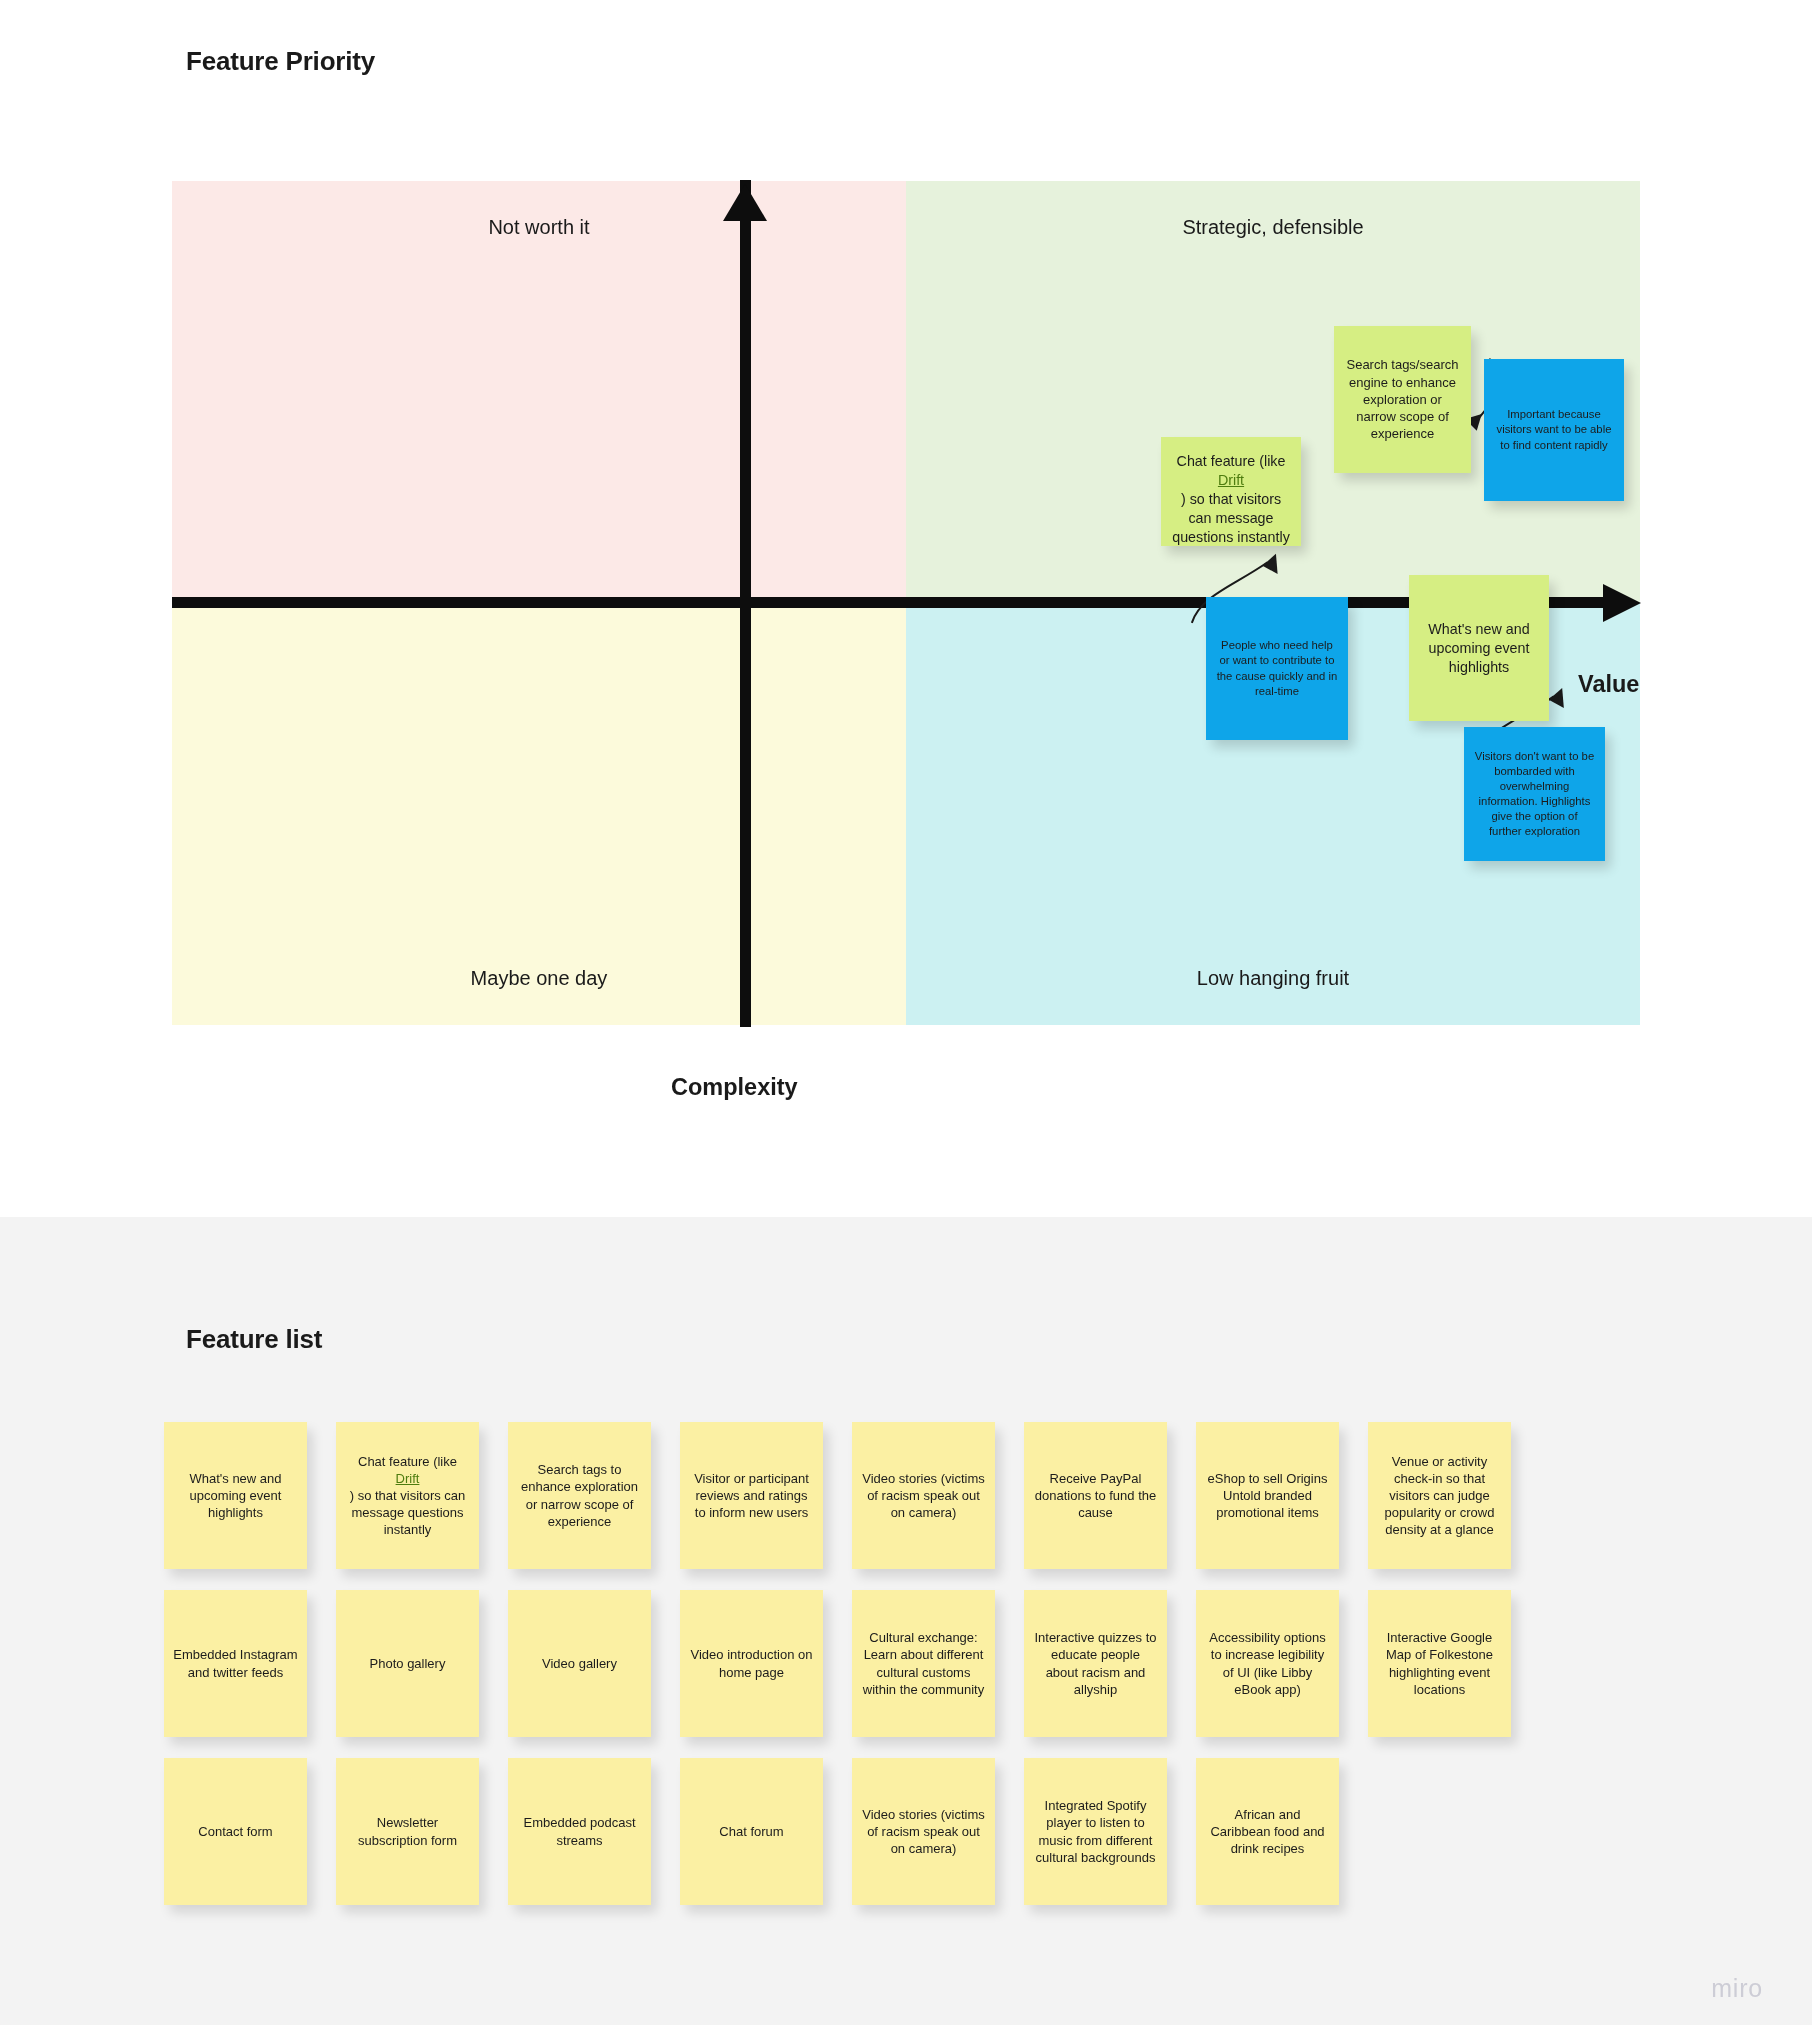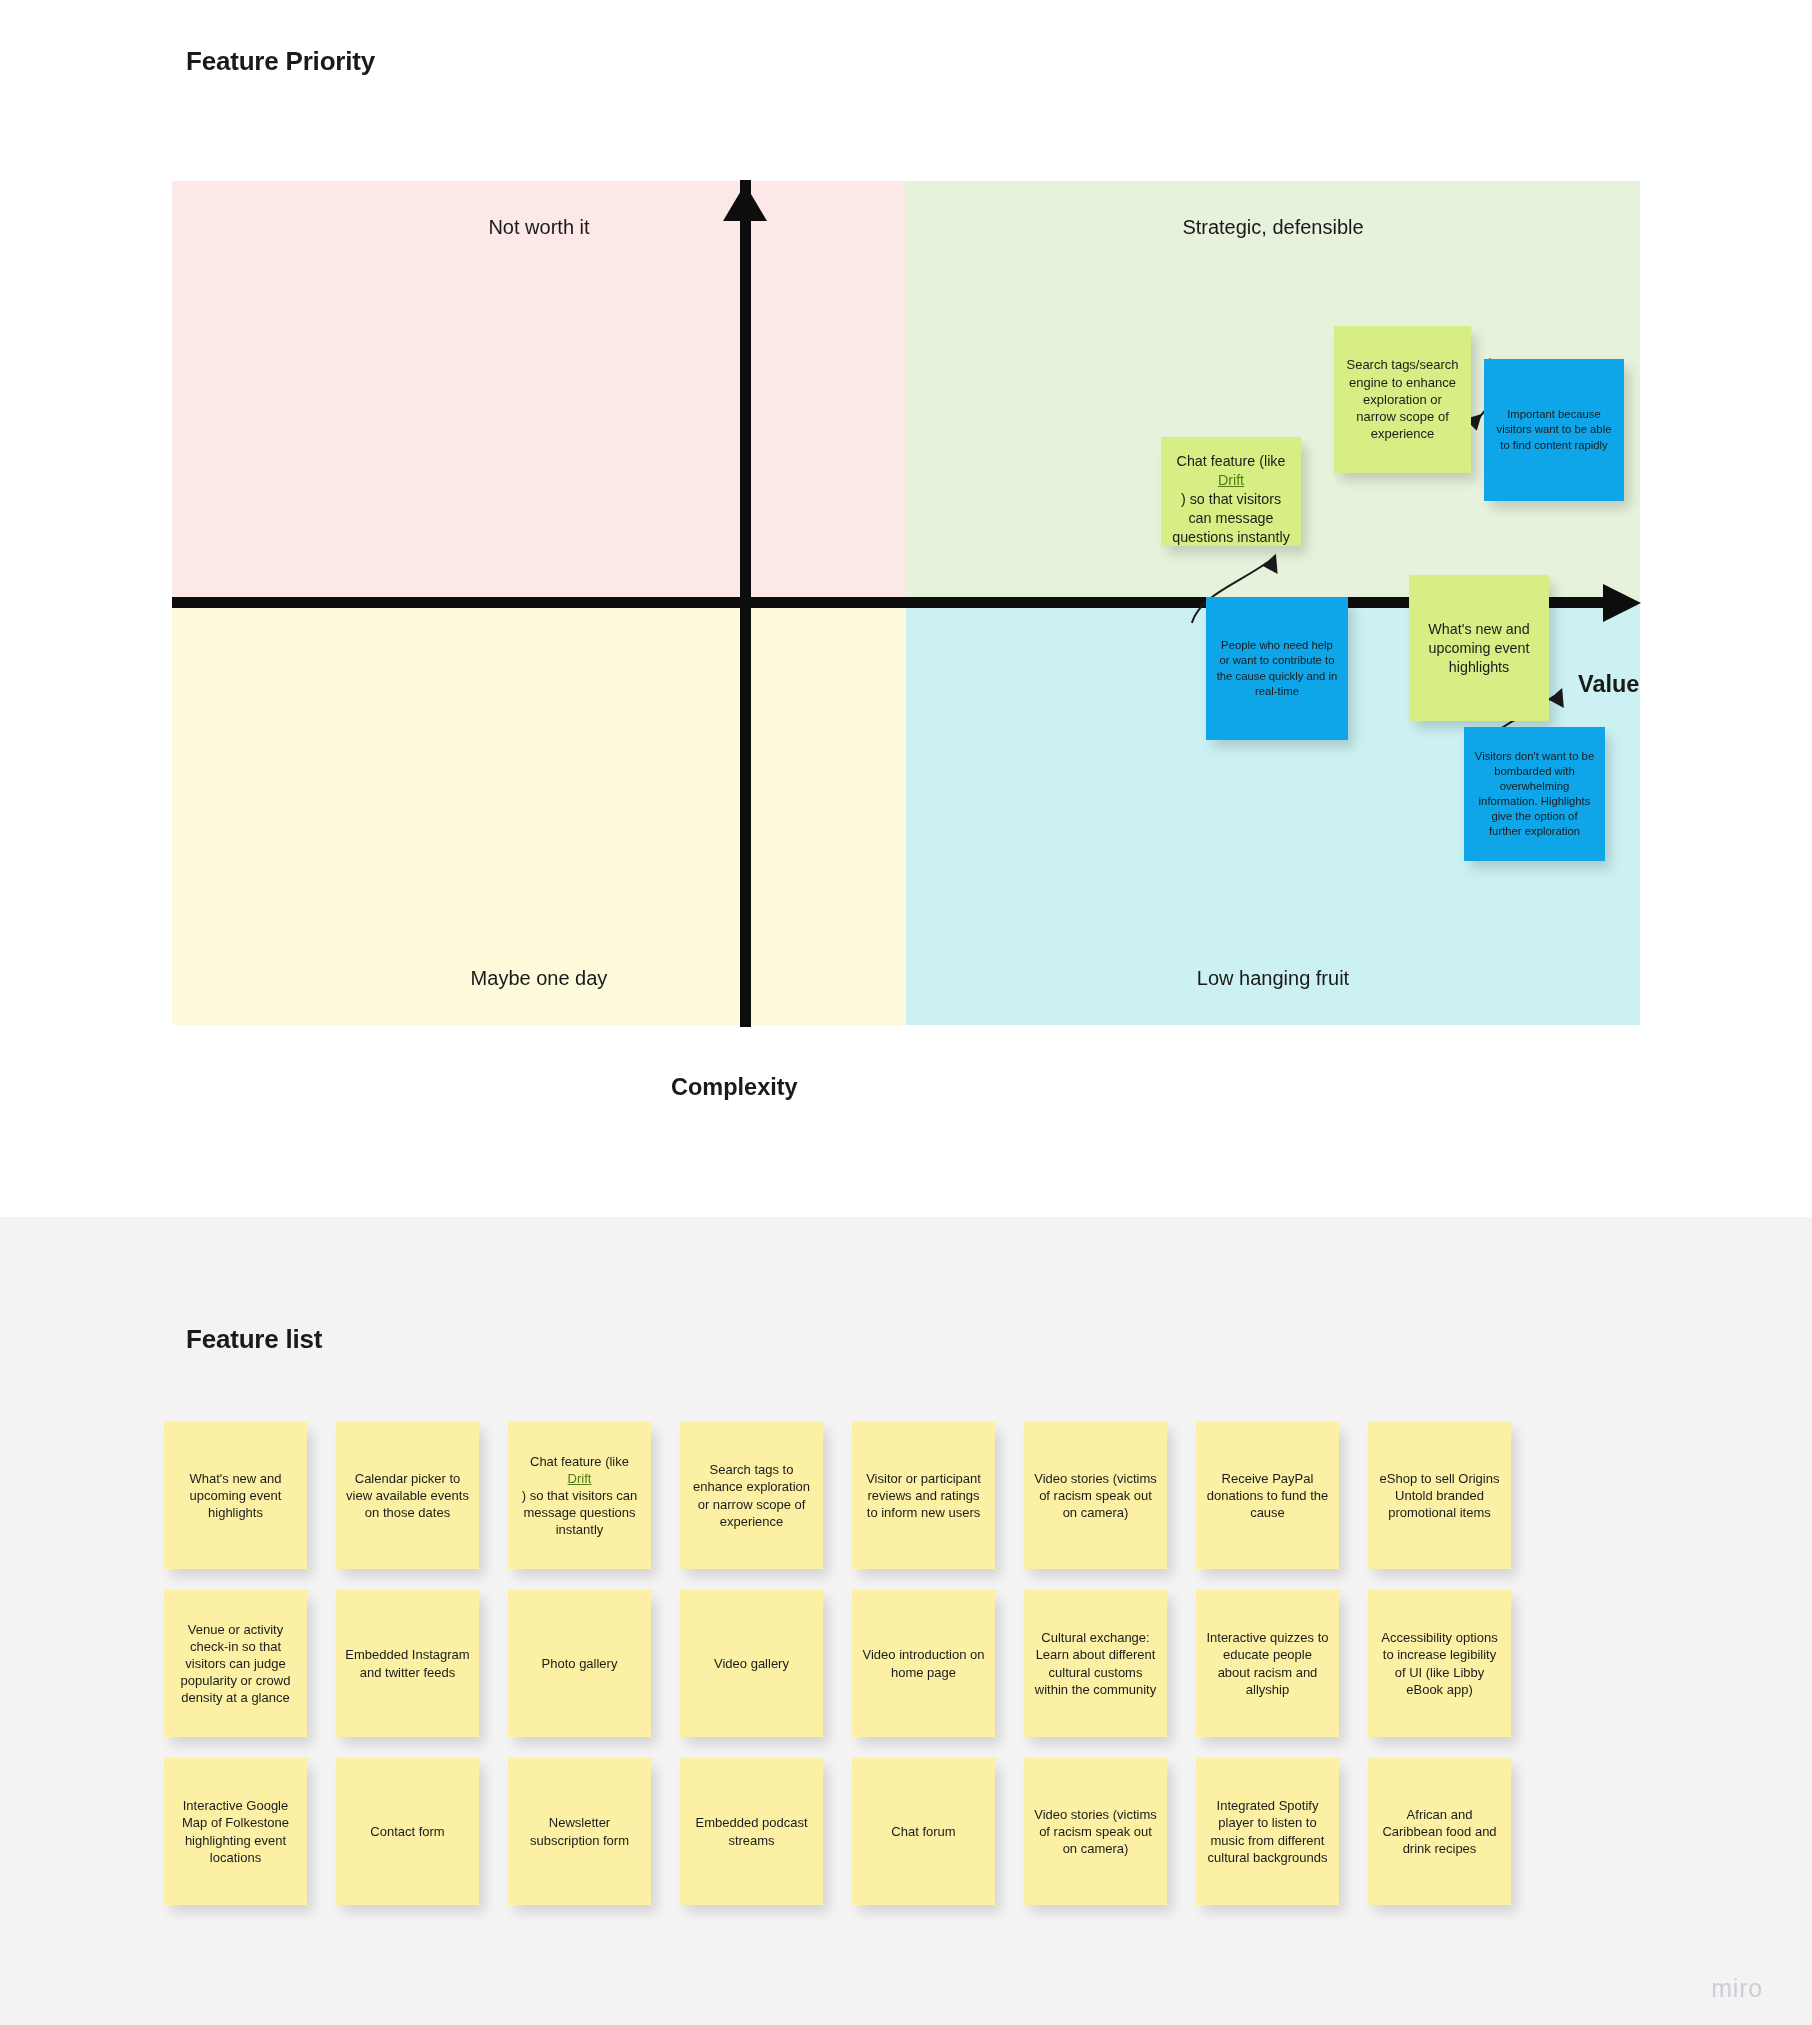--- a/index.html
+++ b/index.html
@@ -236,23 +236,20 @@
   </div>
 
   <div class="list-section">
     <div class="section-title" style="left:186px; top:107px; position:absolute;">Feature list</div>
 
     <div class="feature-grid" id="feature-grid">
         <div class="fnote">
           <span>What's new and upcoming event highlights</span>
         </div>
         <div class="fnote">
-          <span>Calendar picker to view available events on those dates</span>
-        </div>
-        <div class="fnote">
           <span><span>Chat feature (like </span><a class="link" href="#">Drift</a><span>) so that visitors can message questions instantly</span></span>
         </div>
         <div class="fnote">
           <span>Search tags to enhance exploration or narrow scope of experience</span>
         </div>
         <div class="fnote">
           <span>Visitor or participant reviews and ratings to inform new users</span>
         </div>
         <div class="fnote">
           <span>Video stories (victims of racism speak out on camera)</span>

